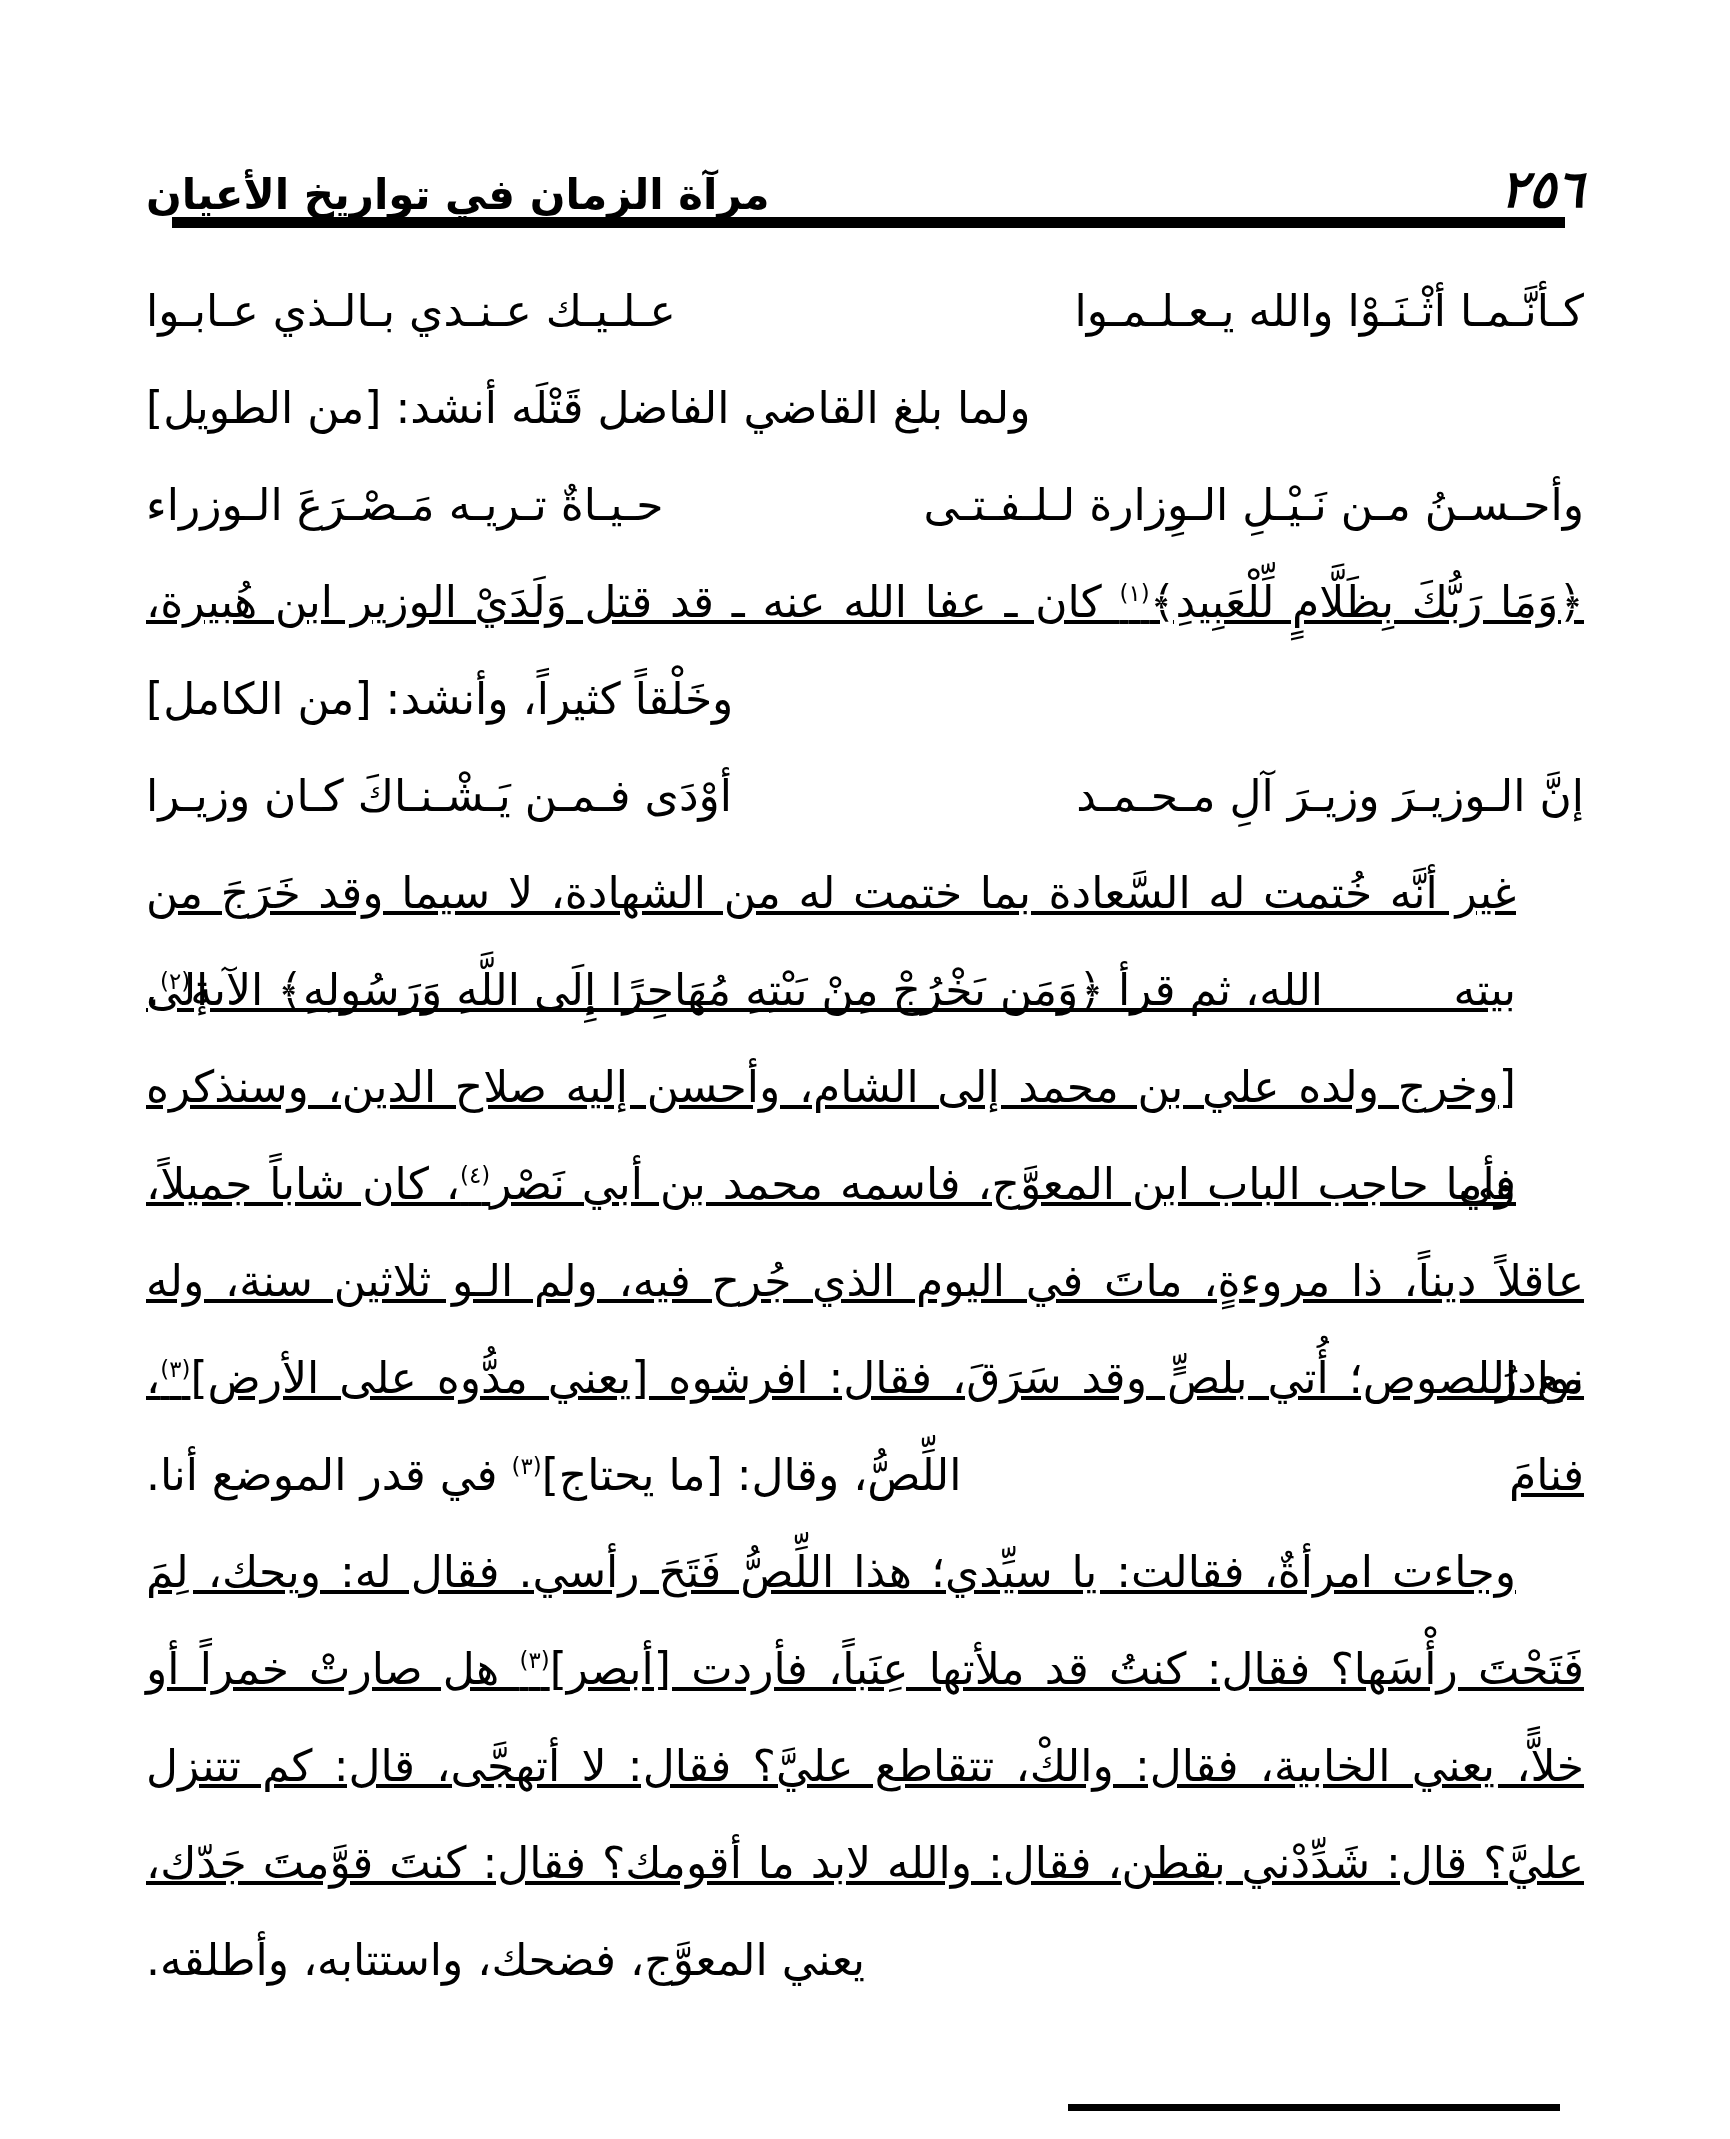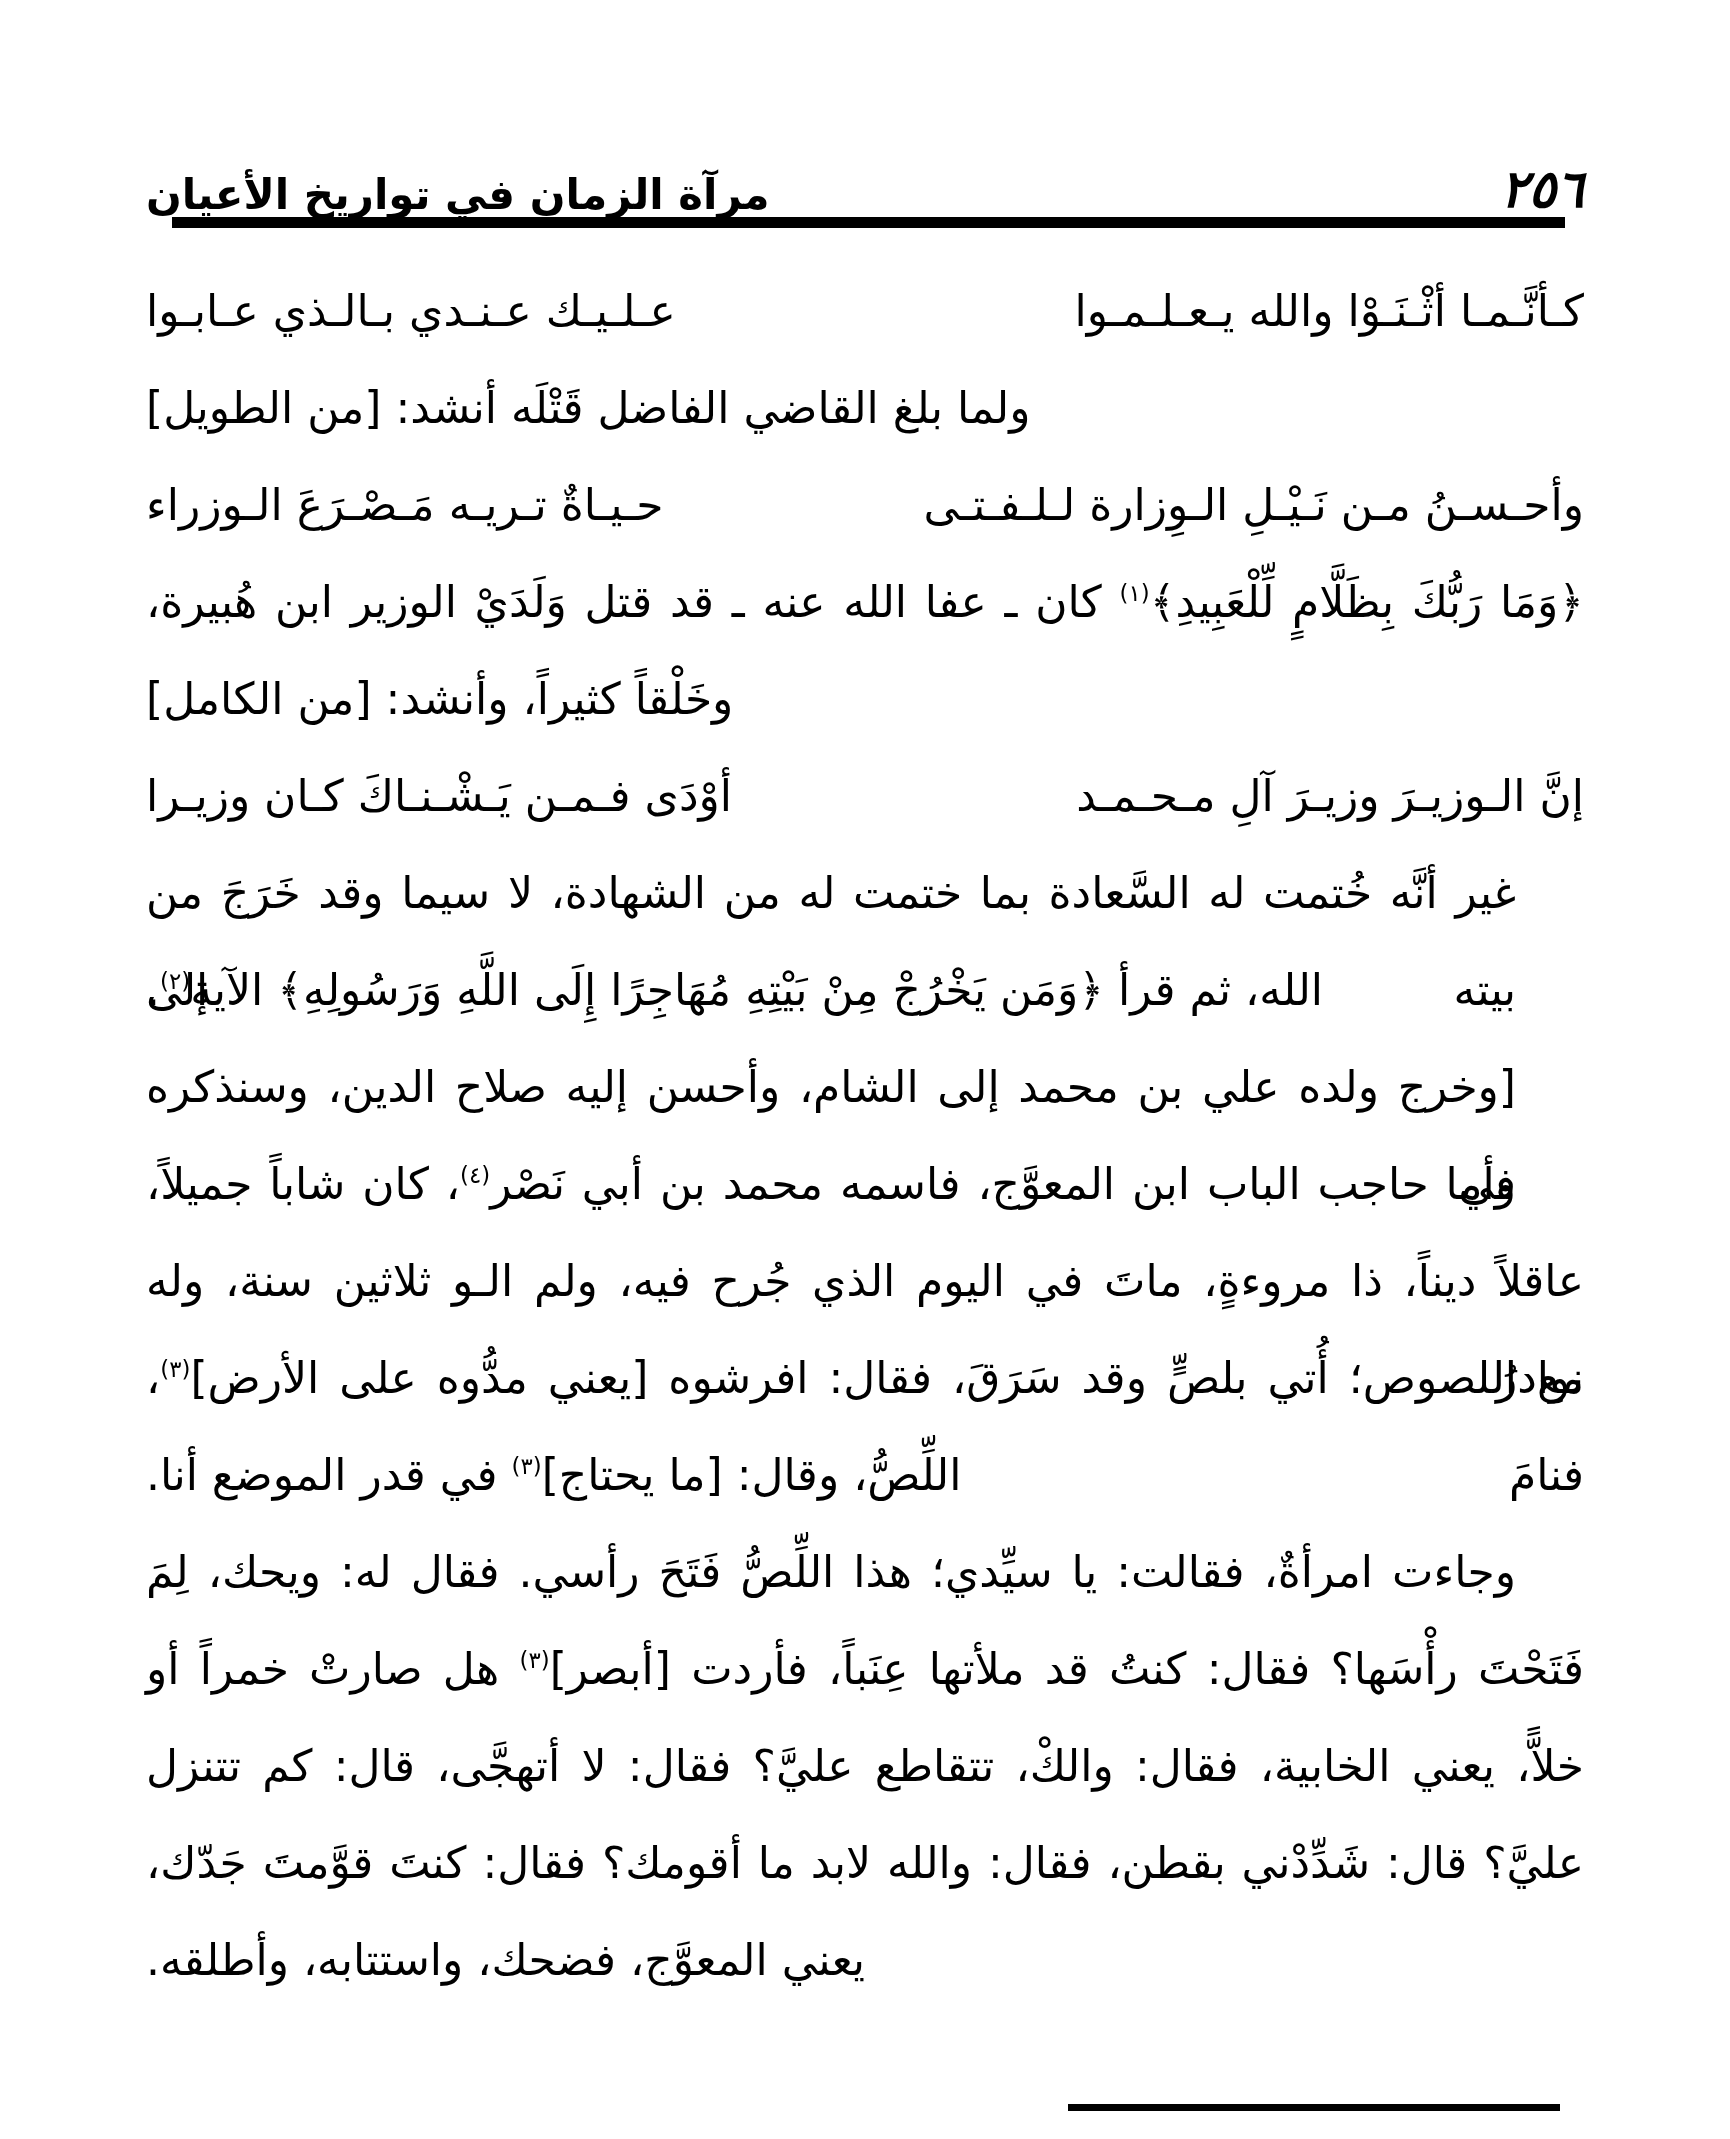--- a/index.html
+++ b/index.html
@@ -27,21 +27,21 @@
     background:#000;
   }
 
   
   .body-block { top:262px; right:147px; left:146px; }
   .line { height:97px; line-height:97px; font-size:44px; }
   .verse { display:flex; justify-content:space-between; }
   .hemi  { white-space:nowrap; }
   .align-right { text-align:left; white-space:nowrap; }
   .start-indent { padding-right:68px; }
-  .justify { text-align:justify; text-align-last:justify; }
+  .justify { text-align:justify; text-align-last:justify;text-decoration:underline; }
   sup { font-size:52%; line-height:0; vertical-align:super; }
 
   
   .footnote-rule {
     top:2104px; right:171px; width:492px; height:6.8px;
     background:#000;
   }
   .footnotes { top:2135px; right:173px; left:128px; }
   .footnote { line-height:64px; font-size:28px; text-align:right; white-space:nowrap; }
 </style>

